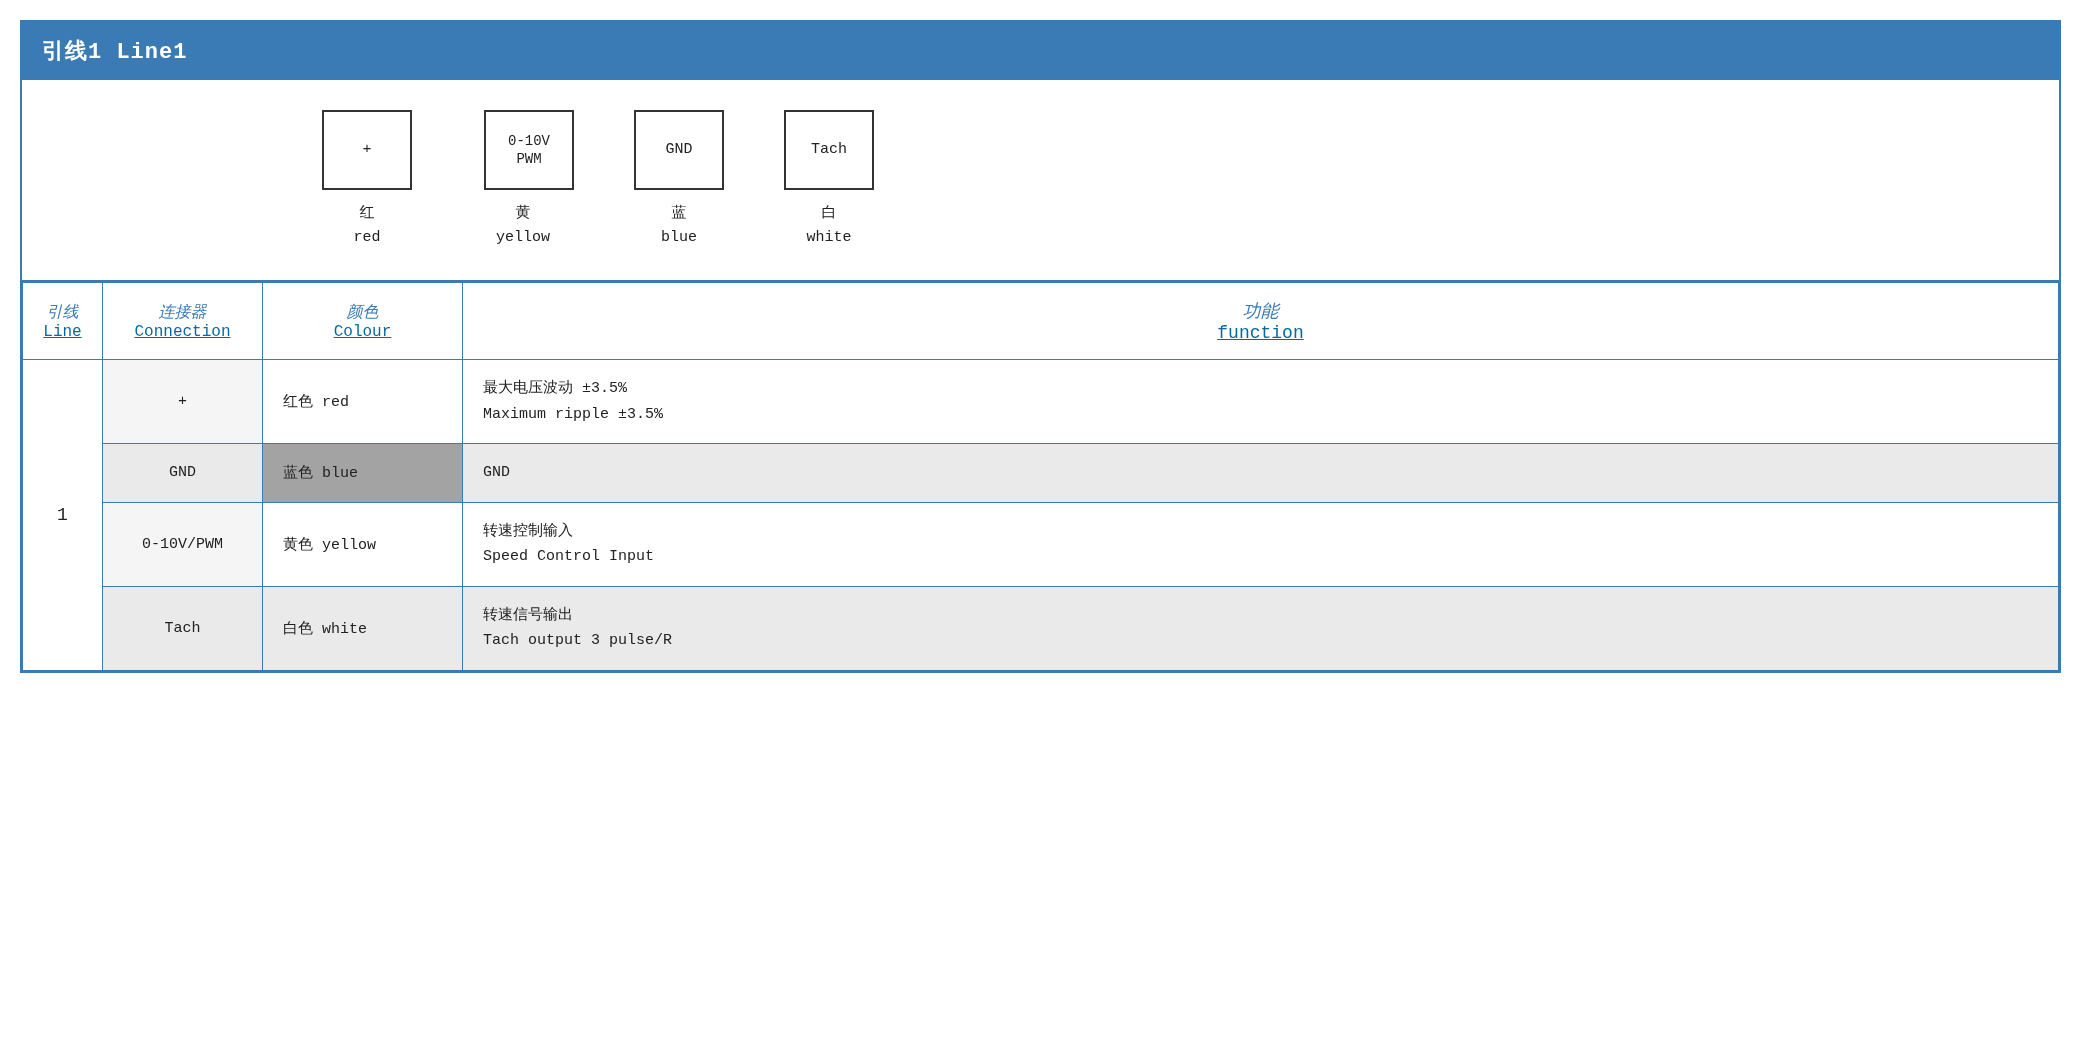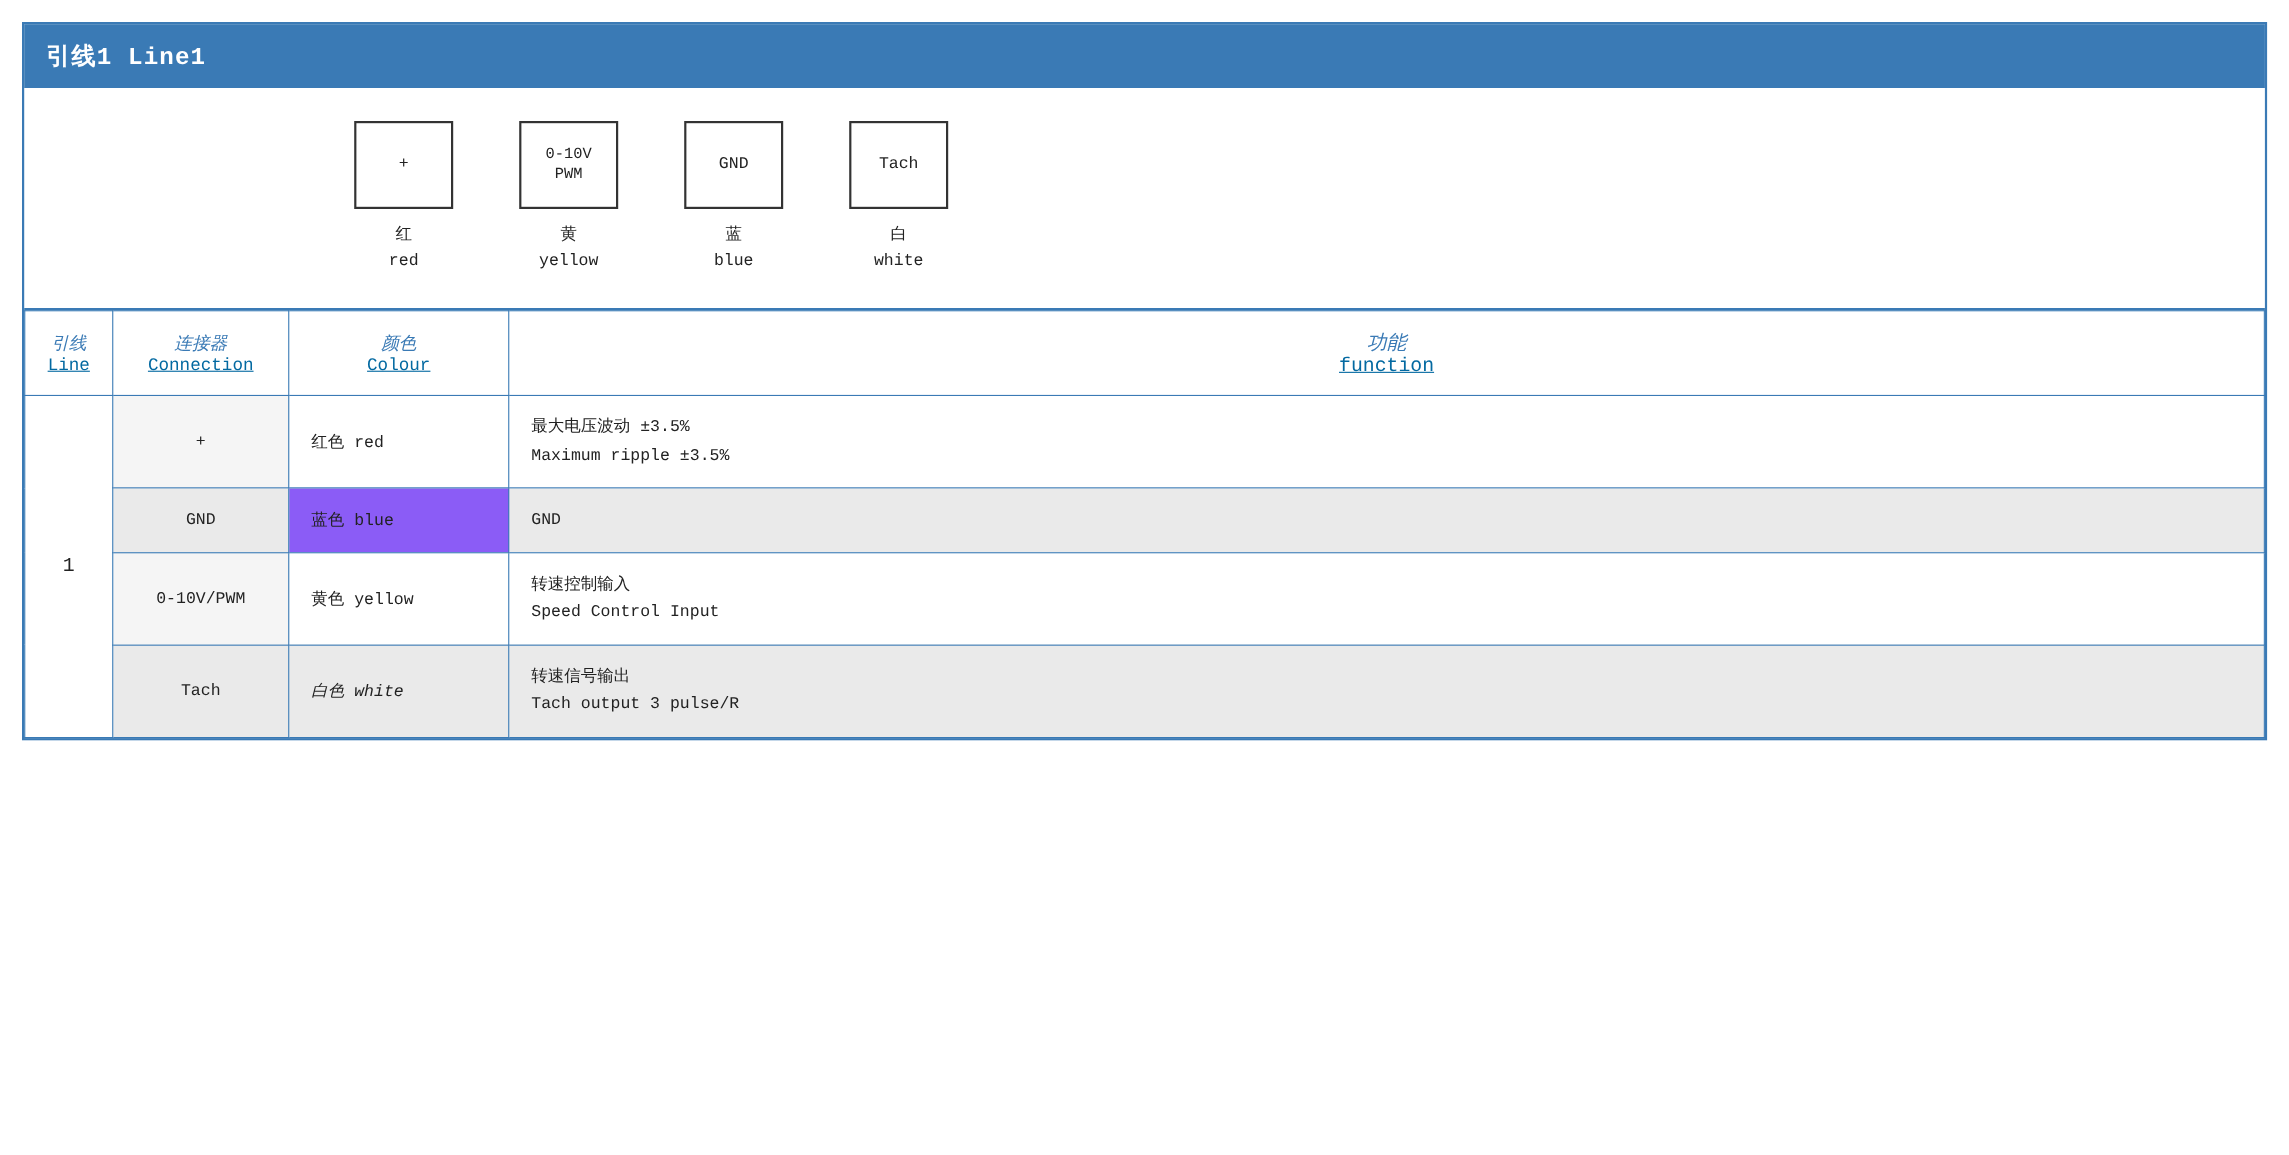--- a/index.html
+++ b/index.html
@@ -145,21 +145,21 @@
         <div class="connector-box">
           <span>+</span>
         </div>
         <div class="connector-label">
           <span>红</span><br>
           <span>red</span>
         </div>
       </div>
 
       <div class="connector-item">
-        <div class="connector-box" style="font-size:14px;">
+        <div class="connector-box" style="font-size:14px;margin-left:12px;">
           <span>0-10V<br>PWM</span>
         </div>
         <div class="connector-label">
           <span>黄</span><br>
           <span>yellow</span>
         </div>
       </div>
 
       <div class="connector-item">
         <div class="connector-box">
@@ -218,21 +218,21 @@
           <td class="col-function cell-function">
             <span class="fn-cn">最大电压波动 ±3.5%</span>
             <span class="fn-en">Maximum ripple ±3.5%</span>
           </td>
         </tr>
 
         <tr>
           <td class="col-connection cell-connection" style="background:#eaeaea;">
             <span>GND</span>
           </td>
-          <td class="col-colour cell-colour" style="background:#8b5cf6;">
+          <td class="col-colour cell-colour" style="background:#a3a3a3;">
             <span>蓝色 blue</span>
           </td>
           <td class="col-function cell-function" style="background:#eaeaea;">
             <span class="fn-cn">GND</span>
           </td>
         </tr>
 
         <tr>
           <td class="col-connection cell-connection">
             <span>0-10V/PWM</span>
@@ -243,21 +243,21 @@
           <td class="col-function cell-function">
             <span class="fn-cn">转速控制输入</span>
             <span class="fn-en">Speed Control Input</span>
           </td>
         </tr>
 
         <tr>
           <td class="col-connection cell-connection" style="background:#eaeaea;">
             <span>Tach</span>
           </td>
-          <td class="col-colour cell-colour" style="background:#eaeaea;font-style:italic;">
+          <td class="col-colour cell-colour" style="background:#eaeaea;">
             <span>白色 white</span>
           </td>
           <td class="col-function cell-function" style="background:#eaeaea;">
             <span class="fn-cn">转速信号输出</span>
             <span class="fn-en">Tach output 3 pulse/R</span>
           </td>
         </tr>
       </tbody>
     </table>
   </div>

